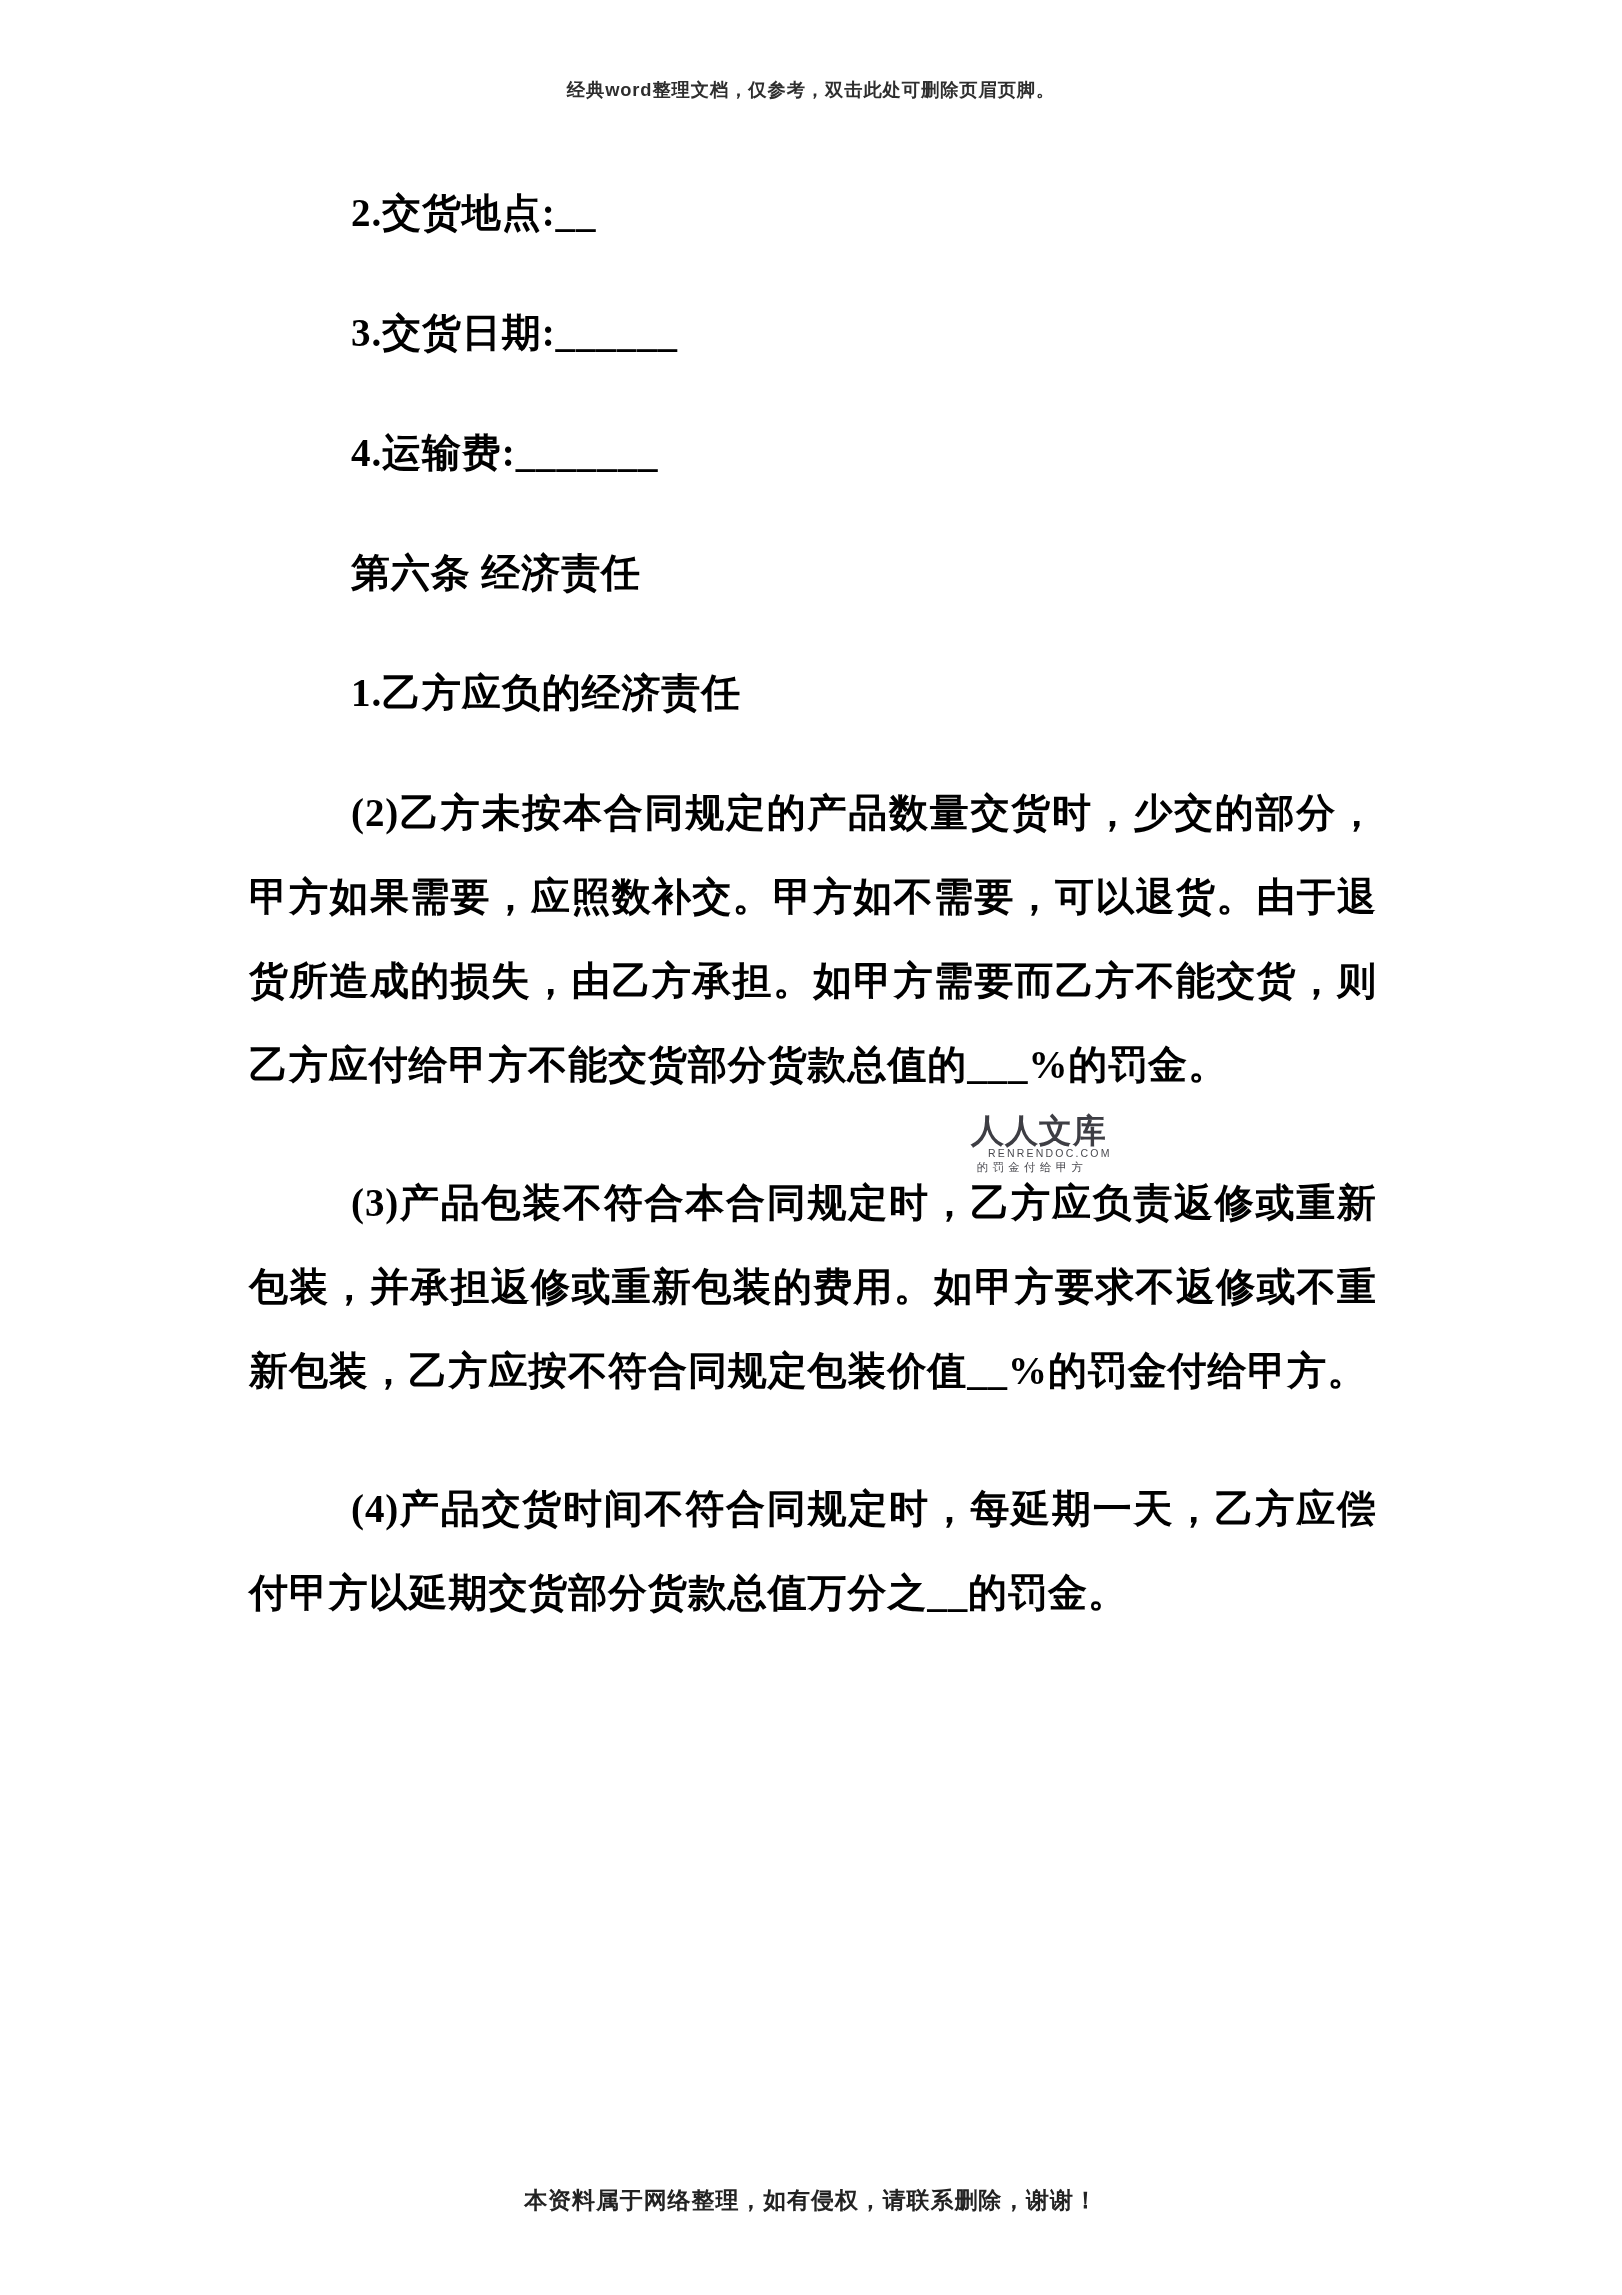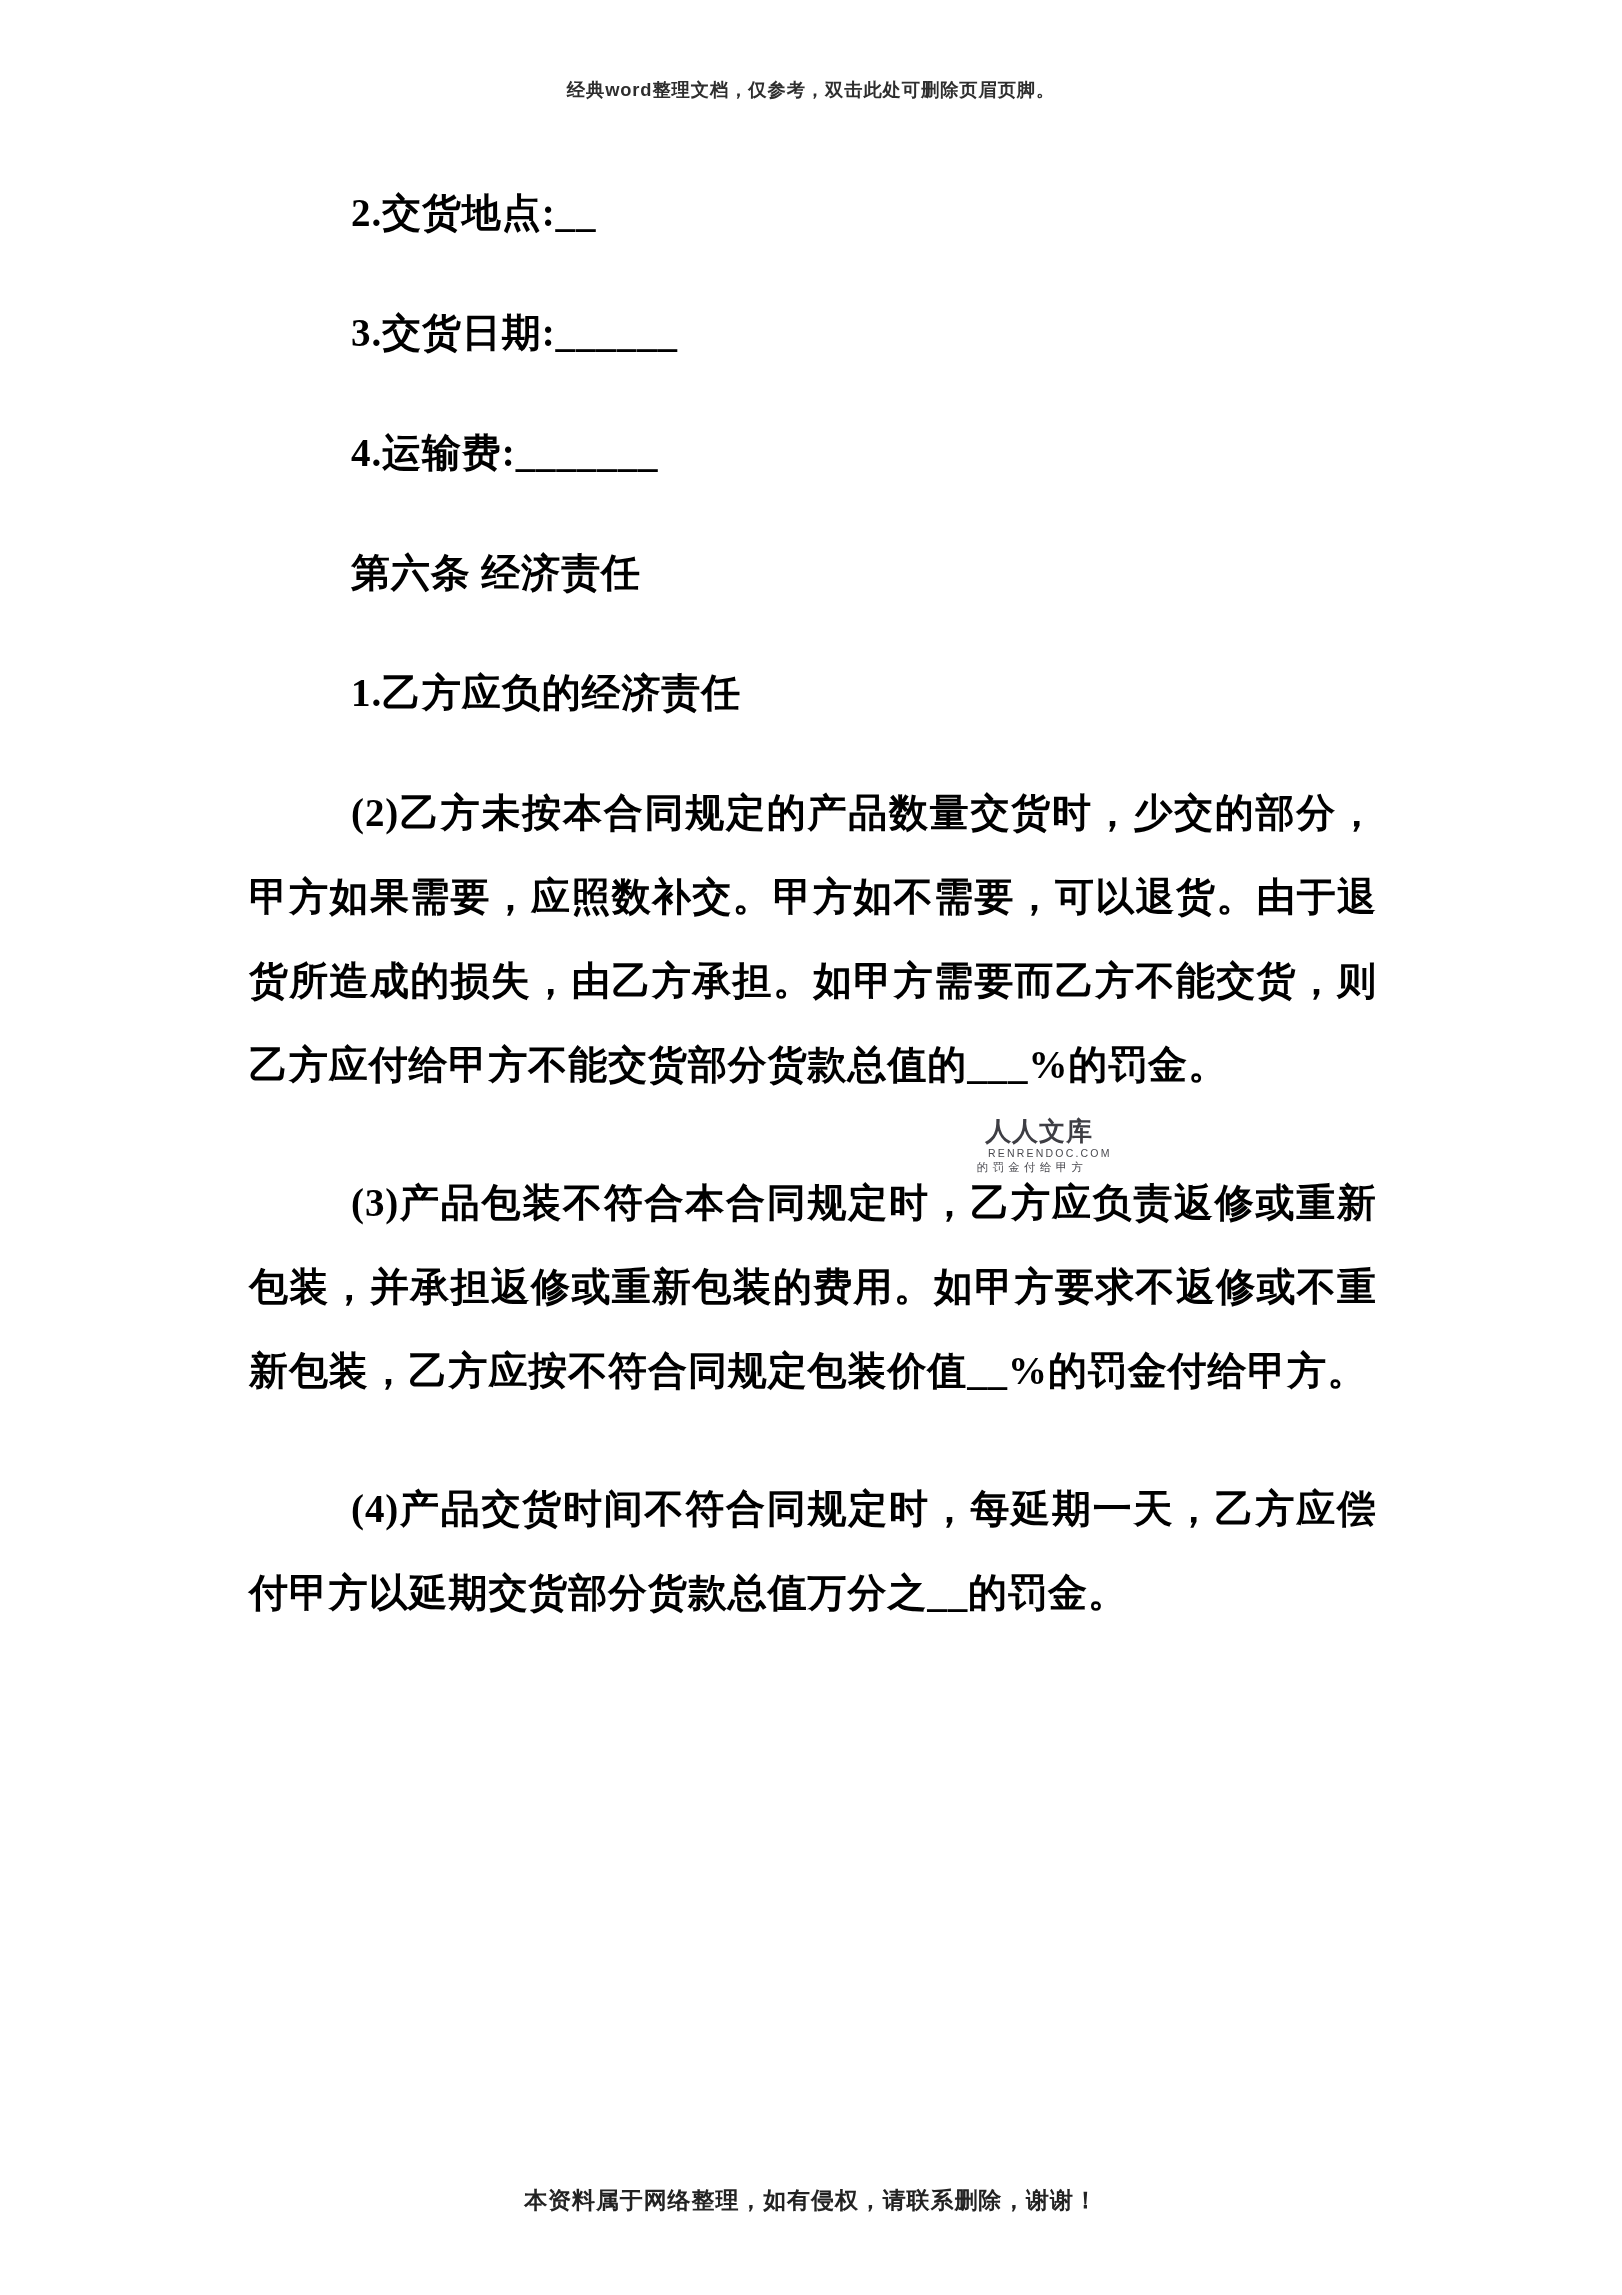--- a/index.html
+++ b/index.html
@@ -51,25 +51,24 @@
     left: 971px;
     top: 1116px;
     width: 122px;
     text-align: center;
     color: #3e3e44;
     user-select: none;
   }
   .wm-title {
     font-family: "Liberation Serif", "DejaVu Serif", serif;
     font-weight: 700;
-    font-size: 26px;
+    font-size: 33px;
     line-height: 31px;
     letter-spacing: 0.9px;
     white-space: nowrap;
-    margin-left: 14px;
   }
   .wm-domain {
     font-size: 10.5px;
     line-height: 13px;
     letter-spacing: 2.2px;
     color: #4a4a50;
     white-space: nowrap;
     margin-left: 17px;
   }
   .wm-tagline {

